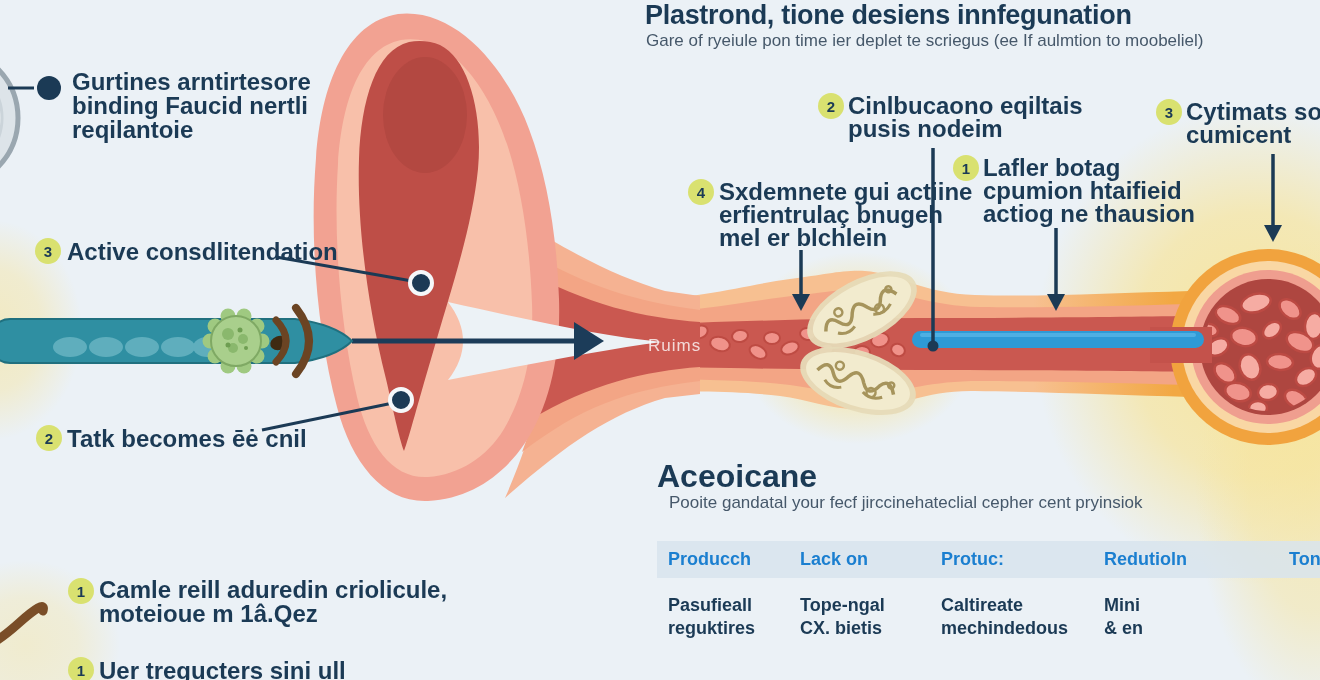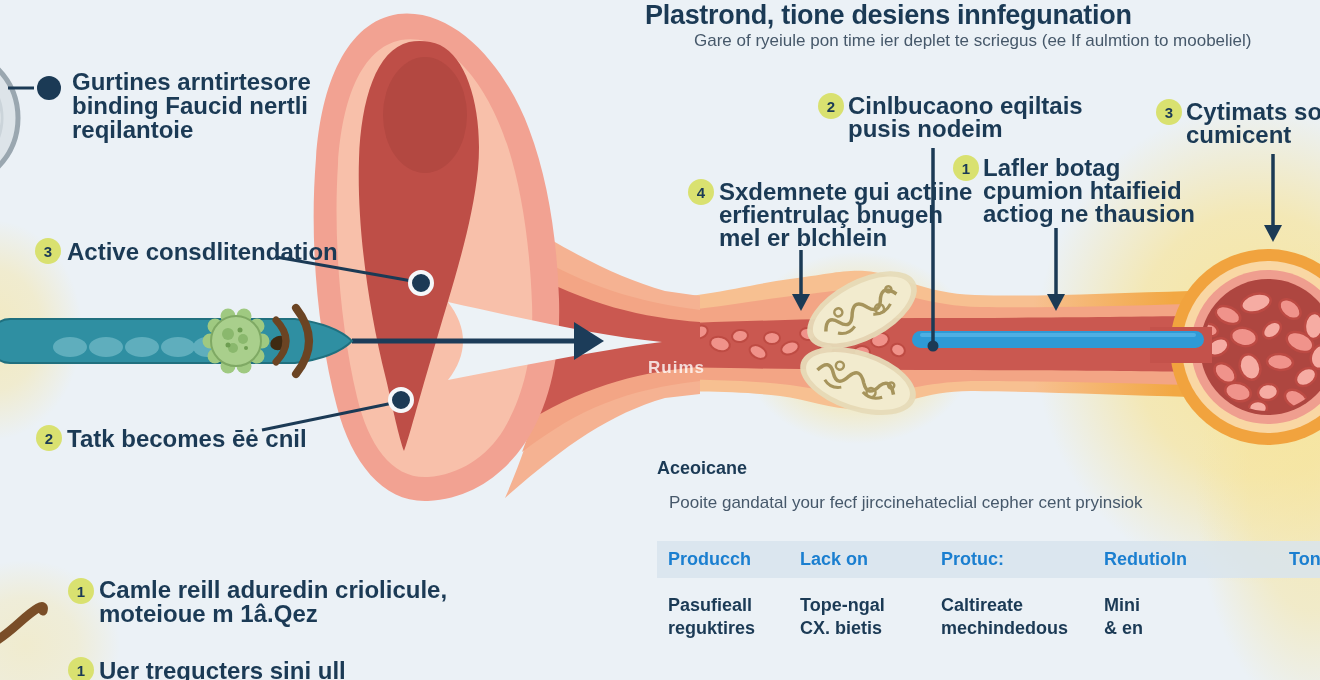--- a/index.html
+++ b/index.html
@@ -5,27 +5,27 @@
   :root{
     --navy:#1B3A55; --blue:#1B7FD0; --badge:#D9E170; --bg:#EBF1F6;
     --grey:#46586A; --header_bg:#DCE4EB;
   }
   html,body{margin:0;padding:0;}
   body{font-family:"Liberation Sans",sans-serif;background:#fff;}
   #stage{position:relative;width:1320px;height:680px;overflow:hidden;background:var(--bg);}
   #diagram{position:absolute;left:0;top:0;z-index:1;}
   .txt{position:absolute;z-index:5;color:var(--navy);}
   .title-heading{left:645px;top:0px;font-size:27px;font-weight:bold;letter-spacing:-0.3px;}
-  .title-sub{left:646px;top:31px;font-size:17px;font-weight:normal;color:var(--grey);margin-left:48px;}
+  .title-sub{left:646px;top:31px;font-size:17px;font-weight:normal;color:var(--grey);}
   .callout-text{font-size:24px;font-weight:bold;line-height:24px;white-space:pre-line;width:max-content;}
   .mid .callout-text{line-height:23px;}
   .badge{position:absolute;z-index:6;width:26px;height:26px;border-radius:50%;background:var(--badge);
          color:var(--navy);font-size:15px;font-weight:bold;display:flex;align-items:center;justify-content:center;}
-  .ruims{left:648px;top:358px;font-size:17px;font-weight:bold;color:rgba(255,255,255,0.78);letter-spacing:1px;}
-  .section-heading{left:657px;top:458px;font-size:18px;font-weight:bold;}
+  .ruims{left:648px;top:336px;font-size:17px;font-weight:normal;color:rgba(255,255,255,0.78);letter-spacing:1px;}
+  .section-heading{left:657px;top:458px;font-size:32px;font-weight:bold;}
   .section-sub{left:657px;top:493px;font-size:17px;color:var(--grey);margin-left:12px;}
   .table{position:absolute;left:657px;top:541px;width:663px;z-index:5;}
   .thead{display:grid;grid-template-columns:132px 141px 163px 185px 1fr;height:37px;
          align-items:center;background:rgba(216,228,237,0.85);}
   .thead .cell{color:var(--blue);font-size:18px;font-weight:bold;padding-left:11px;}
   .trow{display:grid;grid-template-columns:132px 141px 163px 185px 1fr;}
   .trow .cell{color:var(--navy);font-size:18px;font-weight:bold;line-height:23px;
               padding-left:11px;white-space:pre-line;}
   .trow1{padding-top:16px;}
   .trow2{padding-top:27px;}

